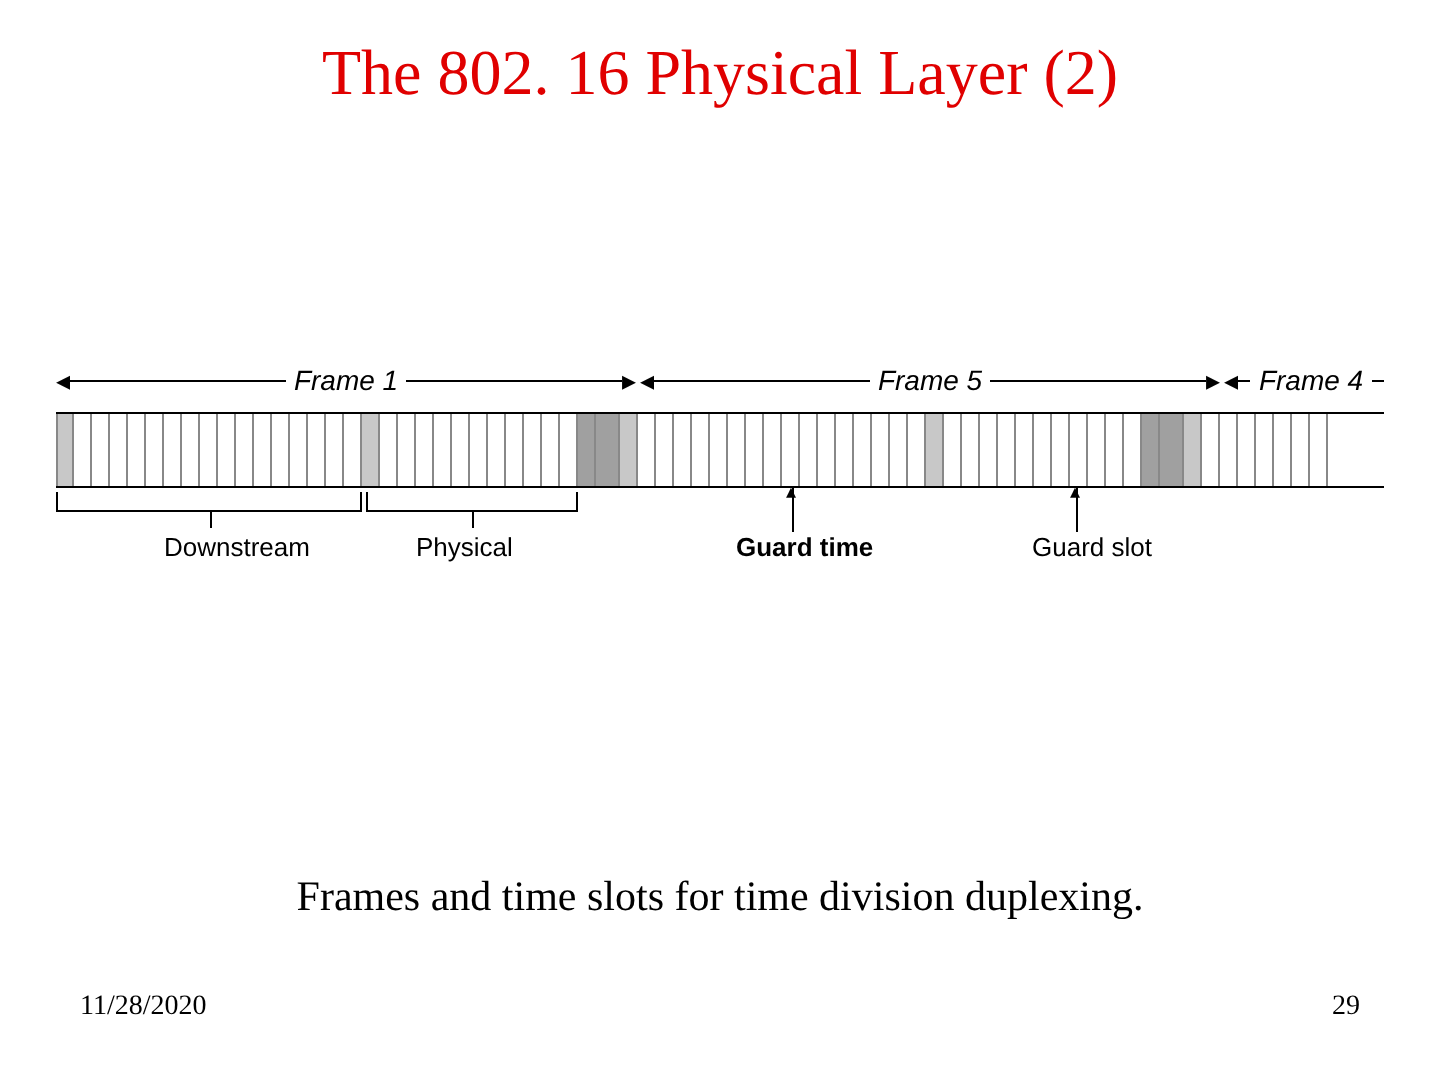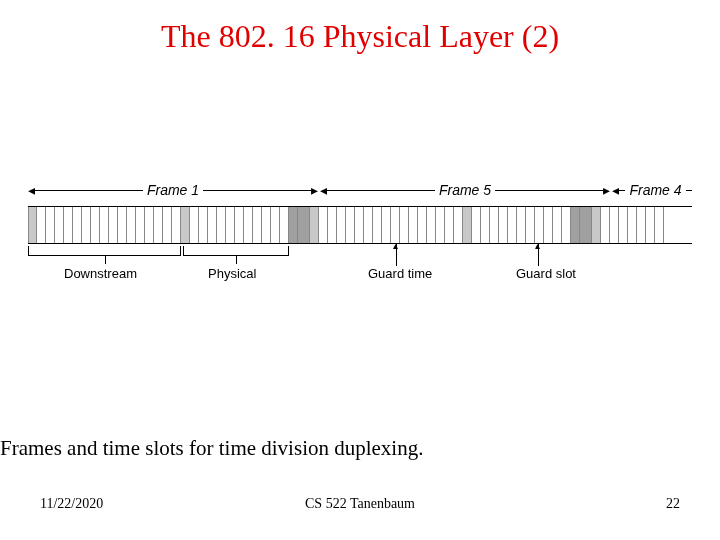--- a/index.html
+++ b/index.html
@@ -104,20 +104,21 @@
     position: absolute;
     top: -4px;
     left: -3px;
     font-size: 10px;
   }
   .caption {
     position: absolute;
     top: 436px;
     left: 0;
     width: 100%;
+    text-align: center;
     font-size: 21px;
     color: #000;
   }
   .footer {
     position: absolute;
     bottom: 28px;
     left: 40px;
     right: 40px;
     font-size: 14px;
     color: #000;
@@ -234,39 +235,38 @@
     <div class="slot" style="width:9px"></div>
       <div class="slot" style="width:9px"></div>
       <div class="slot" style="width:9px"></div>
   </div>
 
   <div class="annot-row">
 
     <div class="brace" style="left:0; width:153px;">
         <div class="stem"></div>
       </div>
-    <div class="annot-label" style="left:36px;">Downstream</div>
+    <div class="annot-label" style="left:54px;">Downstream</div>
 
     <div class="brace" style="left:155px; width:106px;">
         <div class="stem"></div>
       </div>
     <div class="annot-label" style="left:180px;">Physical</div>
 
     <div class="pointer" style="left:368px; top:0; height:22px;">
         <span class="head">▴</span>
       </div>
-    <div class="annot-label" style="left:340px;">Guard time</div>
+    <div class="annot-label" style="left:340px;font-weight:bold;">Guard time</div>
 
     <div class="pointer" style="left:510px; top:0; height:22px;">
         <span class="head">▴</span>
       </div>
     <div class="annot-label" style="left:488px;">Guard slot</div>
   </div>
 
 </div>
 
 <div class="caption">Frames and time slots for time division duplexing.</div>
 
 <div class="footer">
-  <span>11/22/2020</span>
-  <span class="center">CS 522 Tanenbaum</span>
-  <span>22</span>
+  <span>11/28/2020</span>
+  <span>29</span>
 </div>
 
 </body></html>

